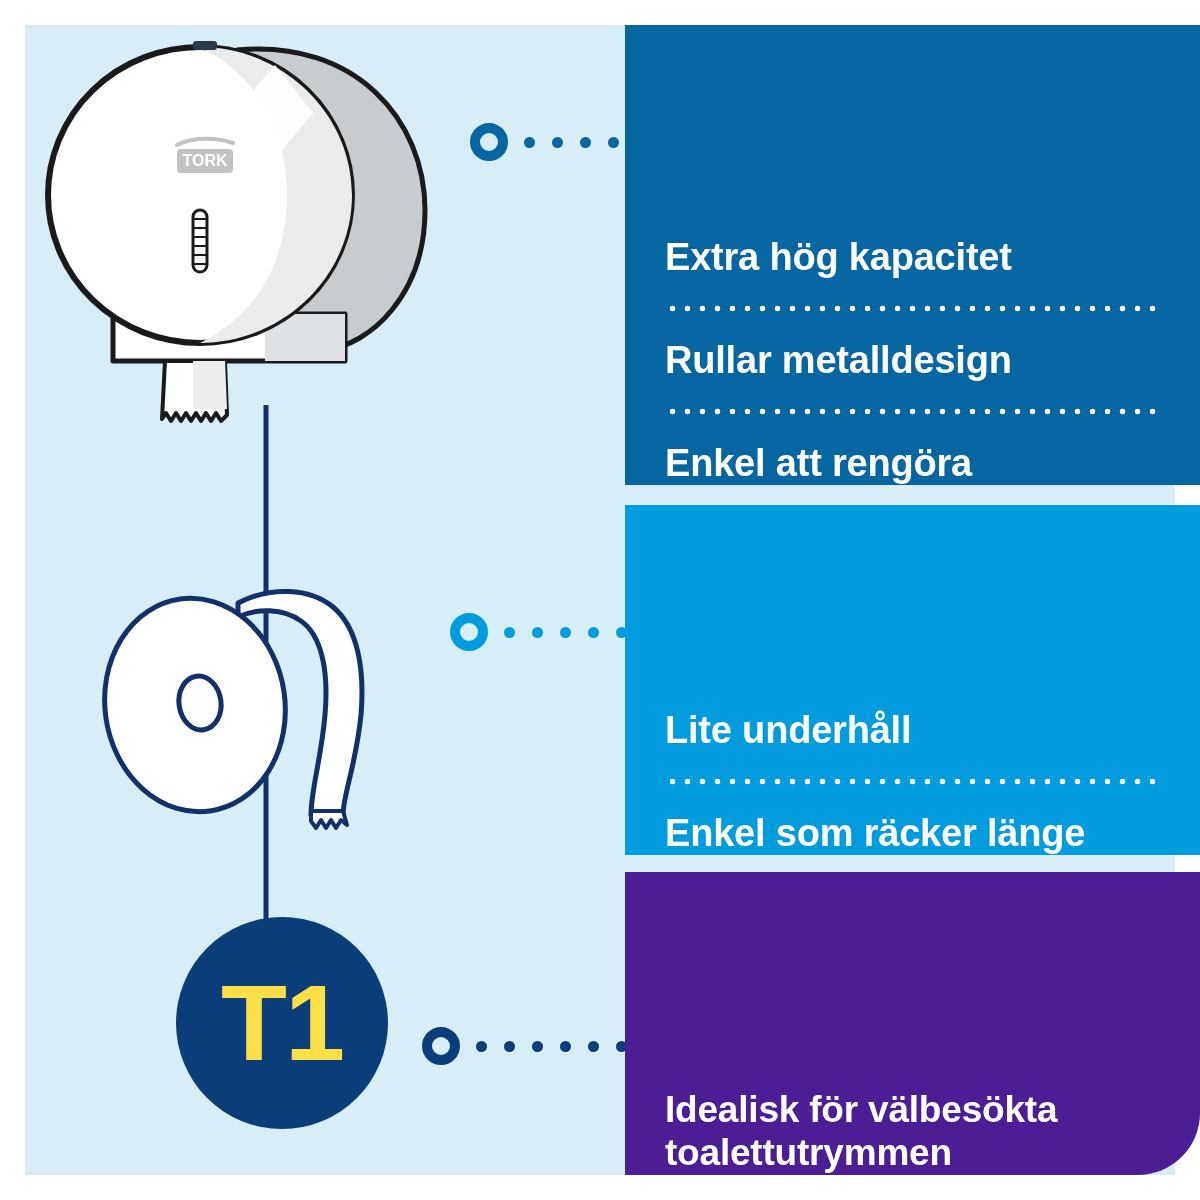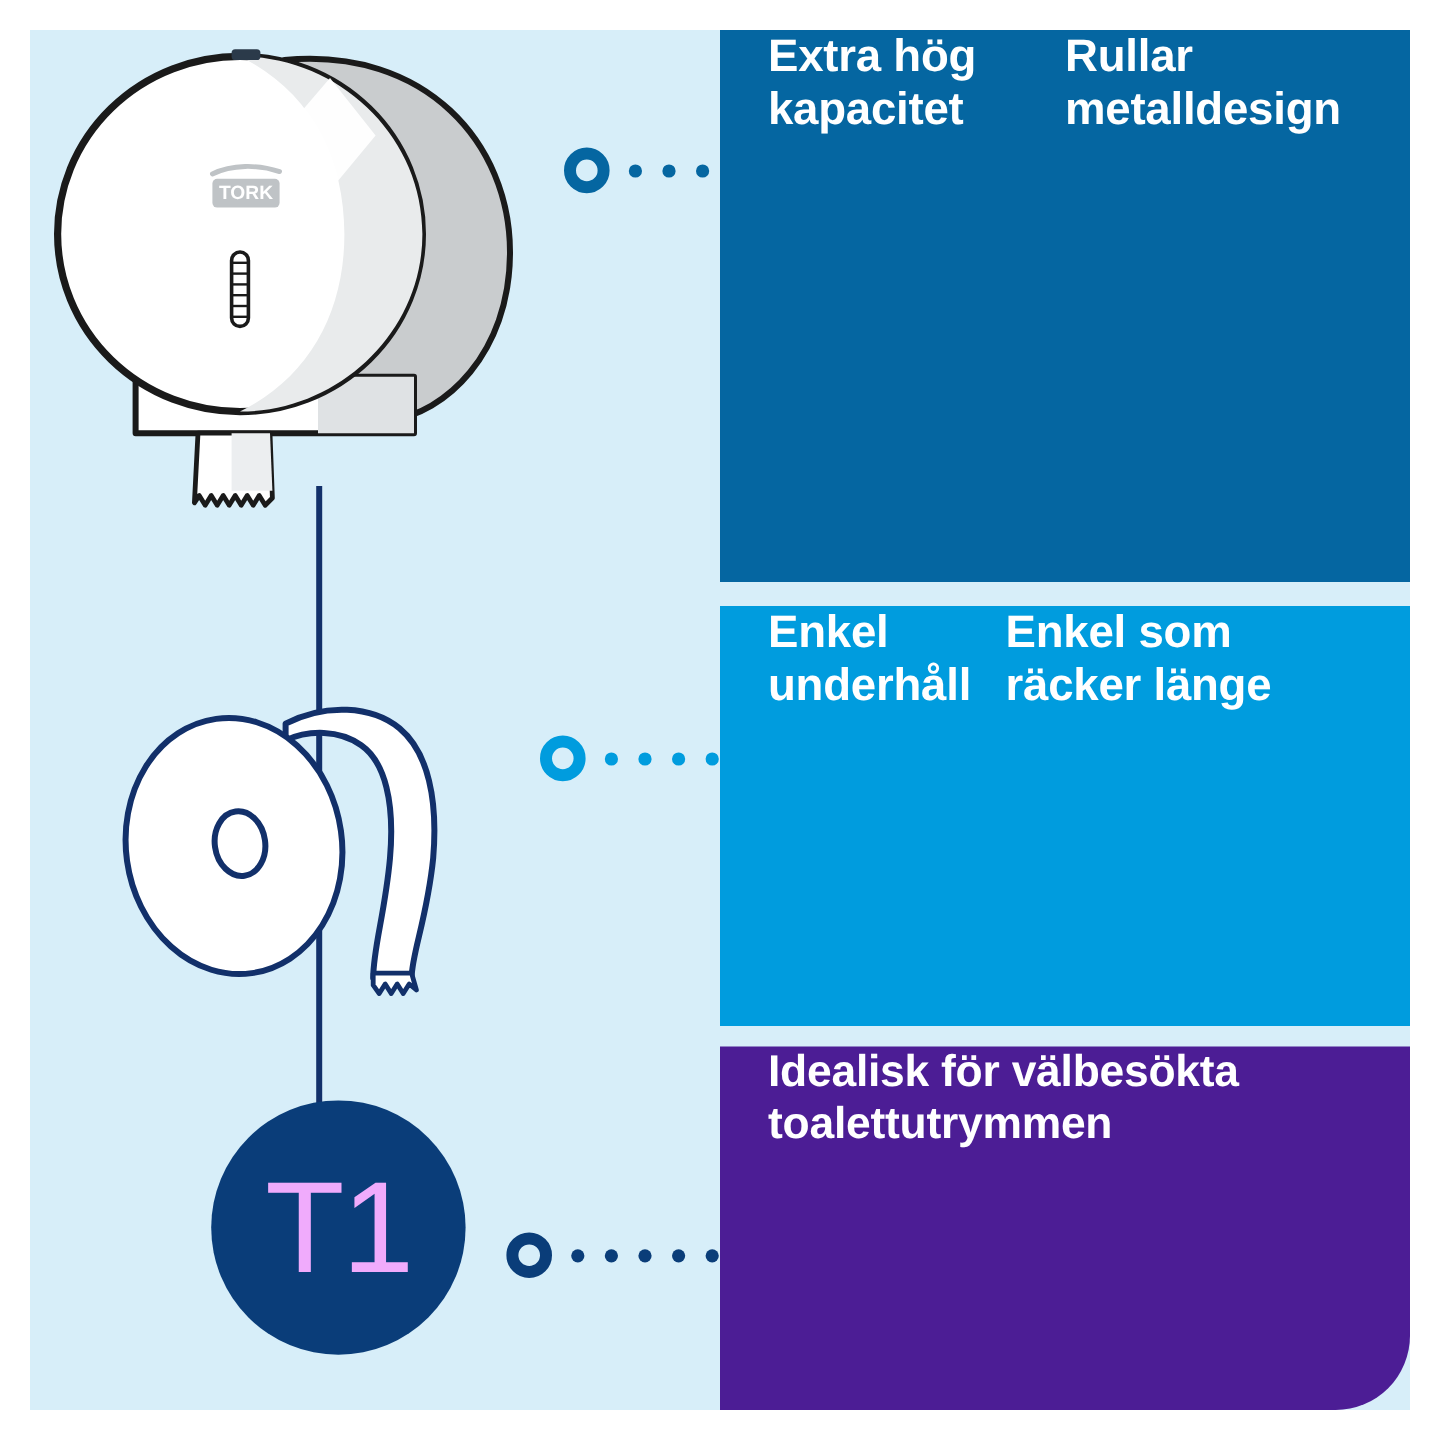--- a/index.html
+++ b/index.html
@@ -28,27 +28,27 @@
     left: 25px;
     top: 25px;
     width: 1150px;
     height: 1150px;
     background: #d7eef9;
   }
 
   
   .panel {
     position: absolute;
-    left: 600px;
+    left: 625px;
     width: 575px;
     box-sizing: border-box;
     padding: 0 40px;
     display: flex;
-    flex-direction: row;
-    justify-content: flex-start;
+    flex-direction: column;
+    justify-content: flex-end;
   }
   #panel-capacity {
     top: 25px;
     height: 460px;
     background: #0566a1;
   }
   #panel-maintenance {
     top: 505px;
     height: 350px;
     background: #009cde;
@@ -130,23 +130,23 @@
     top: 917px;
     width: 212px;
     height: 212px;
     border-radius: 50%;
     background: #0a3d79;
     display: flex;
     align-items: center;
     justify-content: center;
   }
   #t1-badge span {
-    color: #f0abfc;
+    color: #fde047;
     font-size: 108px;
-    font-weight: normal;
+    font-weight: bold;
     letter-spacing: -2px;
     line-height: 1;
   }
 </style>
 </head>
 <body>
 
 <div id="infographic">
 
   <div id="canvas-bg"></div>
@@ -250,24 +250,25 @@
       <i></i>
       <i></i>
     </div>
   </div>
 
   <div class="panel" id="panel-capacity">
     <div class="panel-line">Extra hög kapacitet</div>
     <div class="dotted-sep"></div>
     <div class="panel-line">Rullar metalldesign</div>
     <div class="dotted-sep"></div>
+    <div class="panel-line">Enkel att rengöra</div>
   </div>
 
   <div class="panel" id="panel-maintenance">
-    <div class="panel-line">Enkel underhåll</div>
+    <div class="panel-line">Lite underhåll</div>
     <div class="dotted-sep"></div>
     <div class="panel-line">Enkel som räcker länge</div>
   </div>
 
   <div class="panel" id="panel-traffic">
     <div class="panel-line">Idealisk för välbesökta
 toalettutrymmen</div>
   </div>
 
 </div>

